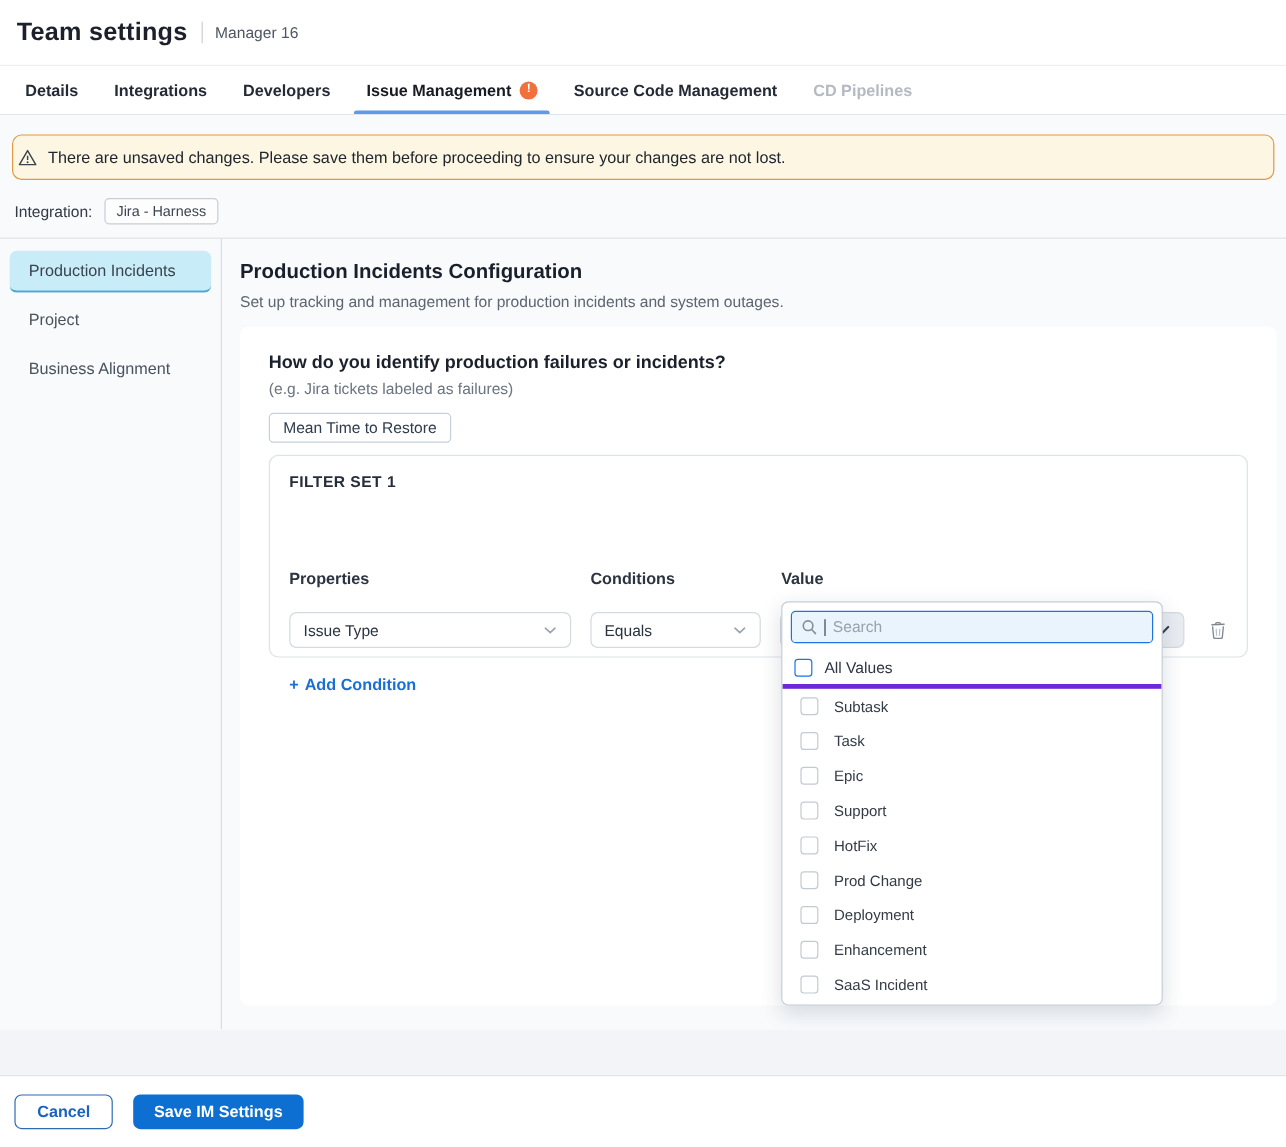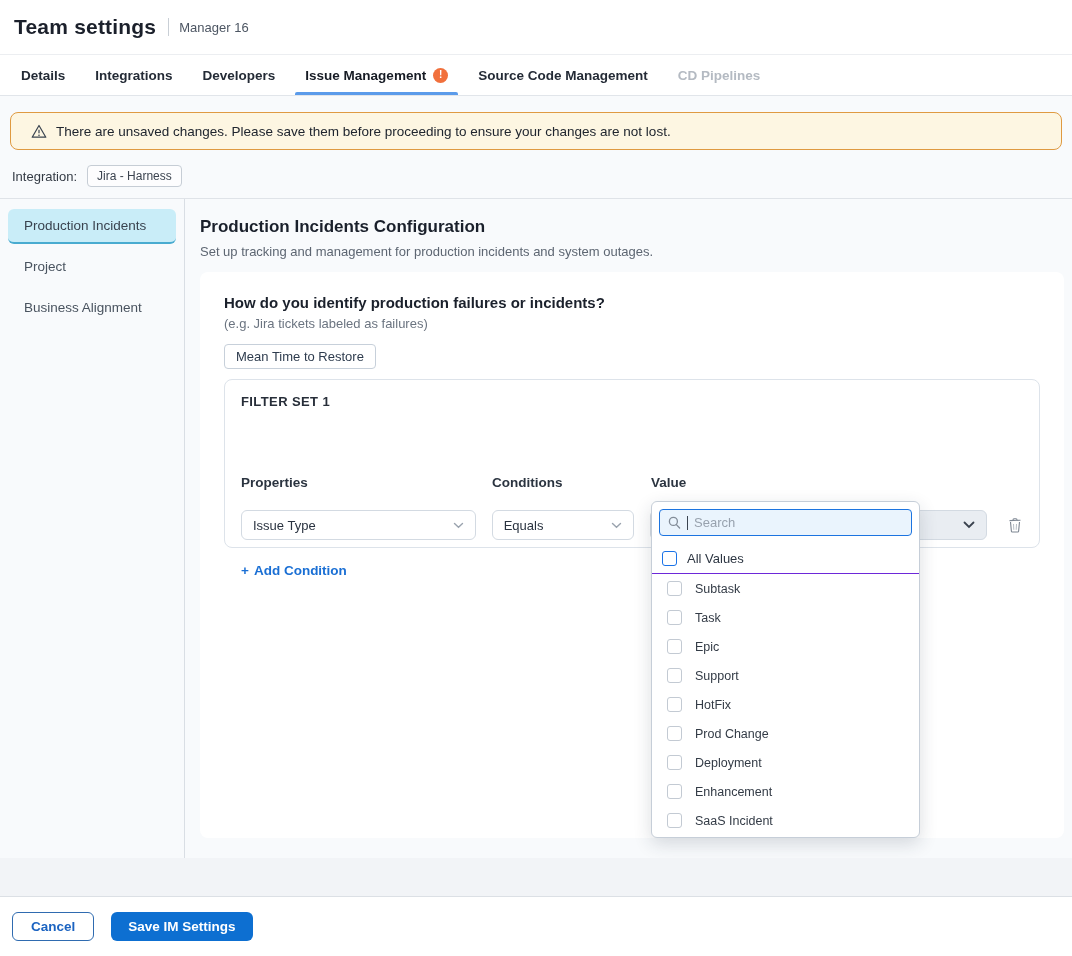--- a/index.html
+++ b/index.html
@@ -17,21 +17,21 @@
   .tabs { height:41px; background:#fff; border-bottom:1px solid #e1e5ea; display:flex; align-items:stretch; padding:0 6px; flex:none; }
   .tab { display:flex; align-items:center; gap:7px; padding:0 10px; margin:0 5px; font-size:13.5px; font-weight:600; color:#242b36; cursor:pointer; position:relative; }
   .tab.active { color:#161b24; }
   .tab.active::after { content:""; position:absolute; left:0; right:0; bottom:0; height:3px; background:#5b9bea; border-radius:2px 2px 0 0; }
   .tab.disabled { color:#b4bac2; }
   .tab-badge { width:15px; height:15px; border-radius:50%; background:#f1703c; color:#fff; font-size:10px; font-weight:bold; display:flex; align-items:center; justify-content:center; line-height:1; }
 
   
   .content { flex:1; background:#f8fafc; display:flex; flex-direction:column; overflow:hidden; }
 
-  .banner { margin:16px 10px 0 10px; height:38px; background:#fdf6e2; border:1px solid #df9a41; border-radius:8px; display:flex; align-items:center; gap:9px; padding:0 20px; flex:none; }
+  .banner { margin:16px 10px 0 10px; height:38px; background:#fdf6e2; border:1px solid #df9a41; border-radius:8px; display:flex; align-items:center; gap:9px; padding:0 4px; flex:none; }
   .banner-text { font-size:13.5px; color:#20262f; }
 
   .integration-row { display:flex; align-items:center; gap:10px; padding:15px 12px 11px 12px; border-bottom:1px solid #dfe3e8; flex:none; }
   .integration-label { font-size:13px; color:#333a44; }
   .integration-chip { font-size:12px; color:#3c4450; background:#fdfdfe; border:1px solid #c6cdd5; border-radius:4px; padding:3px 9px; cursor:pointer; }
 
   .body-row { flex:1; display:flex; overflow:hidden; }
 
   
   .sidebar { width:185px; flex:none; border-right:1px solid #d9dee4; padding-top:8px; }
@@ -55,26 +55,26 @@
   .fh-prop { width:235px; } .fh-cond { width:143px; } .fh-val { width:337px; }
   .selects-row { display:flex; gap:16px; margin-top:20px; align-items:center; }
   .select { height:30px; border:1px solid #d3dae2; border-radius:6px; background:#fff; display:flex; align-items:center; justify-content:space-between; padding:0 11px; font-size:13px; color:#2a3340; cursor:pointer; }
   .select-prop { width:235px; } .select-cond { width:143px; }
   .select-value { width:337px; background:#e9edf2; font-weight:600; font-size:12.5px; color:#2c3540; }
   .chev { stroke:#9aa3ae; } .chev-dark { stroke:#39424e; }
   .trash-btn { margin-left:4px; background:none; border:none; cursor:pointer; display:flex; align-items:center; }
   .add-condition { display:flex; align-items:center; gap:5px; margin-top:23px; color:#1a6fd4; font-size:13.5px; font-weight:bold; cursor:pointer; width:fit-content; }
 
   
-  .dd-panel { position:absolute; left:426px; top:121px; width:269px; height:337px; background:#fff; border:1px solid #c6ced8; border-radius:6px; box-shadow:0 6px 18px rgba(31,45,61,.16); z-index:20; overflow:hidden; }
+  .dd-panel { position:absolute; left:426px; top:121px; width:318px; height:337px; background:#fff; border:1px solid #c6ced8; border-radius:6px; box-shadow:0 6px 18px rgba(31,45,61,.16); z-index:20; overflow:hidden; }
   .dd-search { margin:7px; height:27px; border:1.6px solid #1c74e0; border-radius:4px; background:#eaf4fd; display:flex; align-items:center; gap:6px; padding:0 8px; }
   .dd-caret { width:1px; height:14px; background:#3a4450; }
   .dd-search-ph { font-size:13px; color:#98a2ae; }
   .dd-row { display:flex; align-items:center; gap:10px; padding:0 10px; cursor:pointer; }
-  .dd-all { height:31px; border-bottom:1px solid #6d28d9; }
+  .dd-all { height:31px; border-bottom:4px solid #6d28d9; }
   .dd-option { height:29px; padding-left:15px; gap:13px; }
   .cbx { width:15px; height:15px; border:1.5px solid #c3cad3; border-radius:3px; background:#fff; flex:none; cursor:pointer; }
   .cbx-blue { border-color:#1a73e8; }
   .dd-label { font-size:12.5px; color:#333b46; }
   .dd-all .dd-label { font-size:13px; color:#2d3642; }
 
   
   .bottom-band { height:39px; background:#f2f4f7; border-bottom:1px solid #dcе0e5; border-bottom:1px solid #dce0e5; flex:none; }
   .footer { height:59px; background:#fff; display:flex; align-items:center; gap:17px; padding:0 12px; flex:none; }
   .btn { height:29px; border-radius:6px; font-size:13.5px; font-weight:bold; cursor:pointer; font-family:inherit; }

